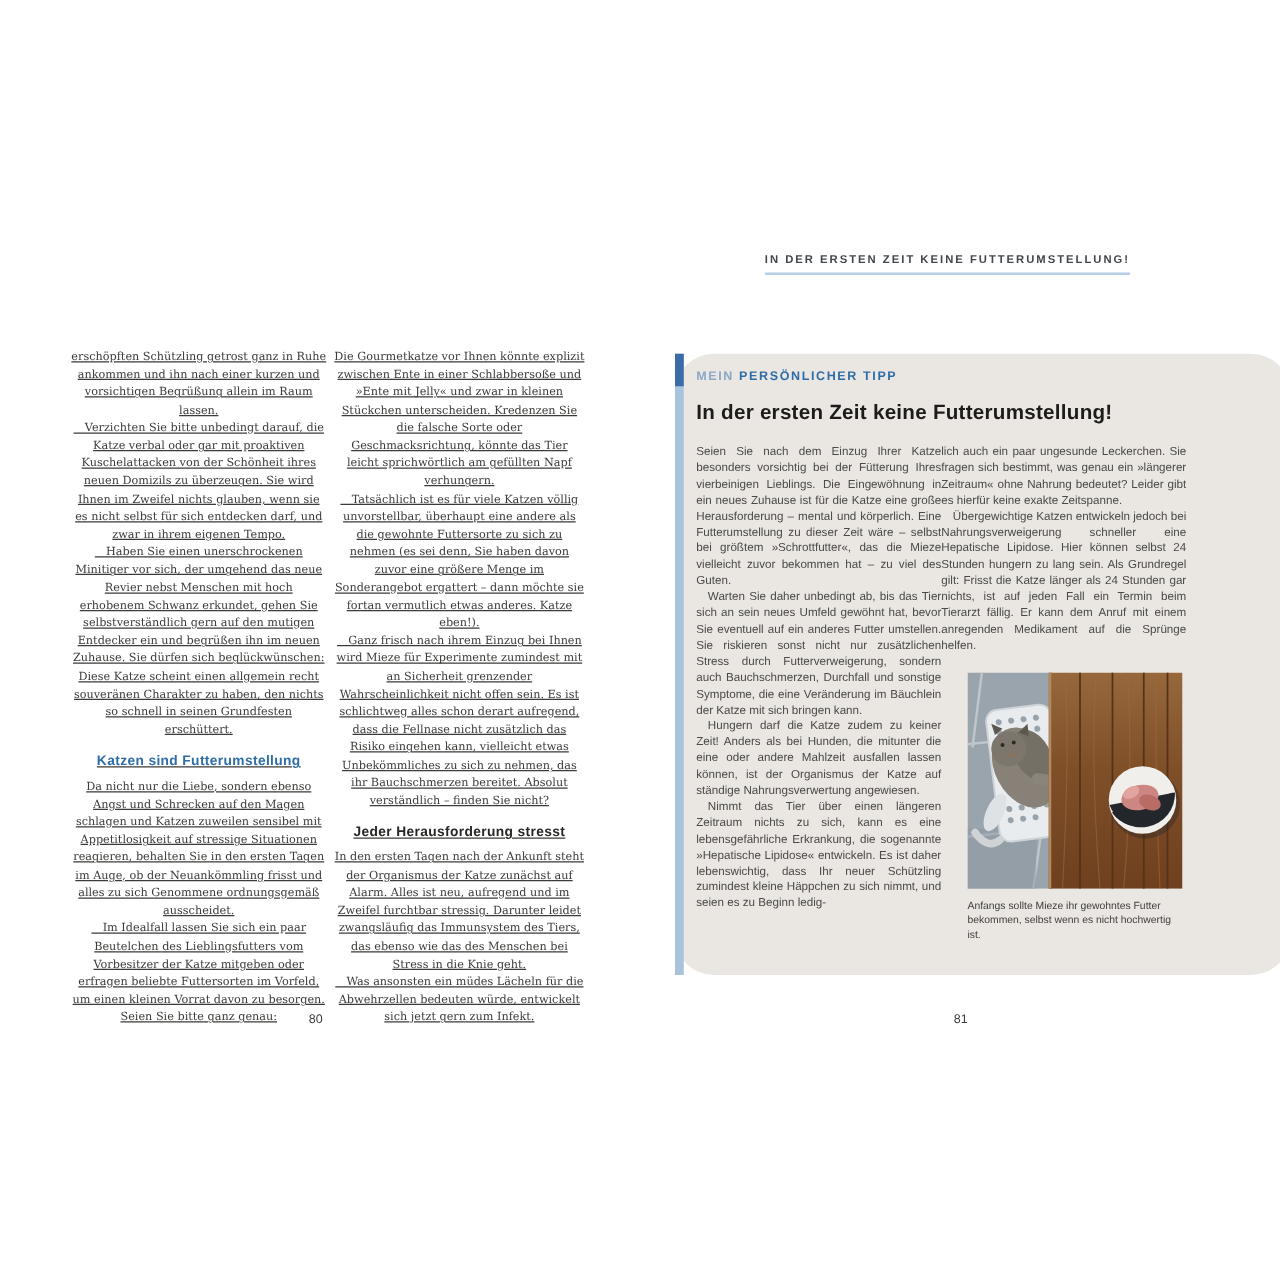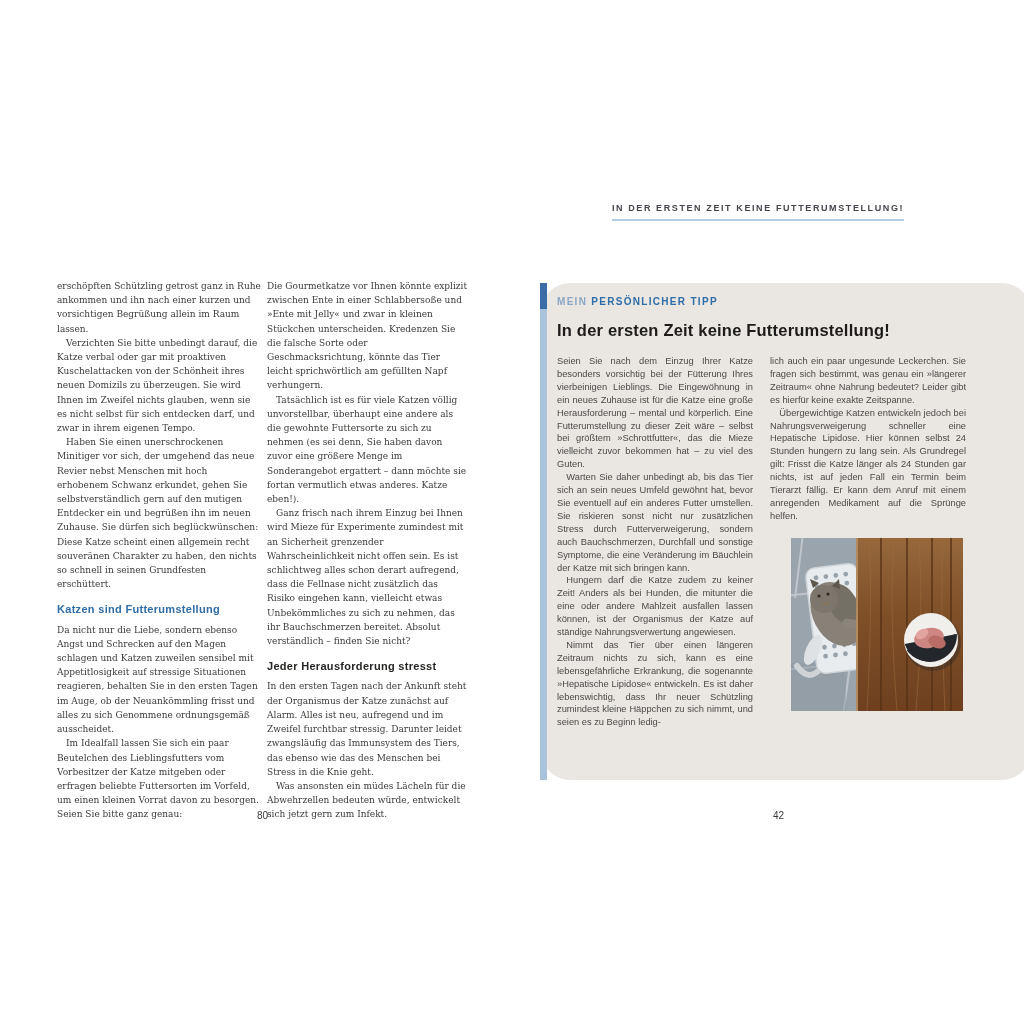--- a/index.html
+++ b/index.html
@@ -7,21 +7,22 @@
   body { font-family: "Liberation Sans", sans-serif; position: relative; }
 
   
   .body-col {
     position: absolute;
     top: 279px;
     color: #3b3b39;
     font-family: "DejaVu Serif", serif;
     font-size: 9px;
     line-height: 14.2px;
-    text-align: left;
+    text-align: center;
+    text-decoration: underline;
   }
   .col-1 { left: 57px;  width: 204px; }
   .col-2 { left: 267px; width: 201px; }
   .body-para { white-space: pre-line; }
   .subhead {
     font-family: "Liberation Sans", sans-serif;
     font-weight: bold;
     font-size: 11px;
     letter-spacing: 0.3px;
     margin: 11px 0 6px 0;
@@ -69,21 +70,21 @@
   }
   .tip-kicker .k-prefix { color: #8ba7c7; font-weight: 600; }
   .tip-kicker .k-main   { color: #2e6da8; }
   .tip-title {
     font-size: 16.5px;
     font-weight: bold;
     color: #1d1c1a;
     letter-spacing: 0.2px;
     margin-bottom: 15px;
   }
-  .tip-cols { display: flex; gap: 17px; }
+  .tip-cols { display: flex; }
   .tip-col { width: 196px; }
   .tip-text {
     font-size: 9.3px;
     line-height: 12.9px;
     color: #4a4a48;
     text-align: justify;
     white-space: pre-line;
     hyphens: auto;
   }
   .tip-photo {
@@ -100,21 +101,20 @@
     text-align: left;
   }
 
   
   .page-number {
     position: absolute;
     top: 810px;
     font-size: 10px;
     color: #3b3b39;
     font-family: "Liberation Sans", sans-serif;
-    margin-left: 10px;
   }
   .pn-left  { left: 247px; }
   .pn-right { left: 763px; }
 </style>
 </head>
 <body>
 
 <div class="body-col col-1">
   <div class="body-para">erschöpften Schützling getrost ganz in Ruhe ankommen und ihn nach einer kurzen und vorsichtigen Begrüßung allein im Raum lassen.
  Verzichten Sie bitte unbedingt darauf, die Katze verbal oder gar mit proaktiven Kuschelattacken von der Schönheit ihres neuen Domizils zu überzeugen. Sie wird Ihnen im Zweifel nichts glauben, wenn sie es nicht selbst für sich entdecken darf, und zwar in ihrem eigenen Tempo.
@@ -246,17 +246,18 @@
             <path d="M113.6,106 L166,96 a27,27 0 0 1 -52.4,10 z" fill="#23262b"></path>
             <g>
               <ellipse cx="138" cy="100" rx="15" ry="10" transform="rotate(-12 138 100)" fill="#cd8681"></ellipse>
               <ellipse cx="146" cy="104" rx="9" ry="6" transform="rotate(20 146 104)" fill="#b96c66"></ellipse>
               <ellipse cx="131" cy="96" rx="7" ry="4.5" transform="rotate(-30 131 96)" fill="#e2a49e"></ellipse>
             </g>
           </g>
         </g>
       </svg>
 
+      <div class="tip-caption">Anfangs sollte Mieze ihr gewohntes Futter bekommen, selbst wenn es nicht hochwertig ist.</div>
     </div>
   </div>
 </div>
 
-<div class="page-number pn-right">42</div>
+<div class="page-number pn-right">81</div>
 
 </body></html>

